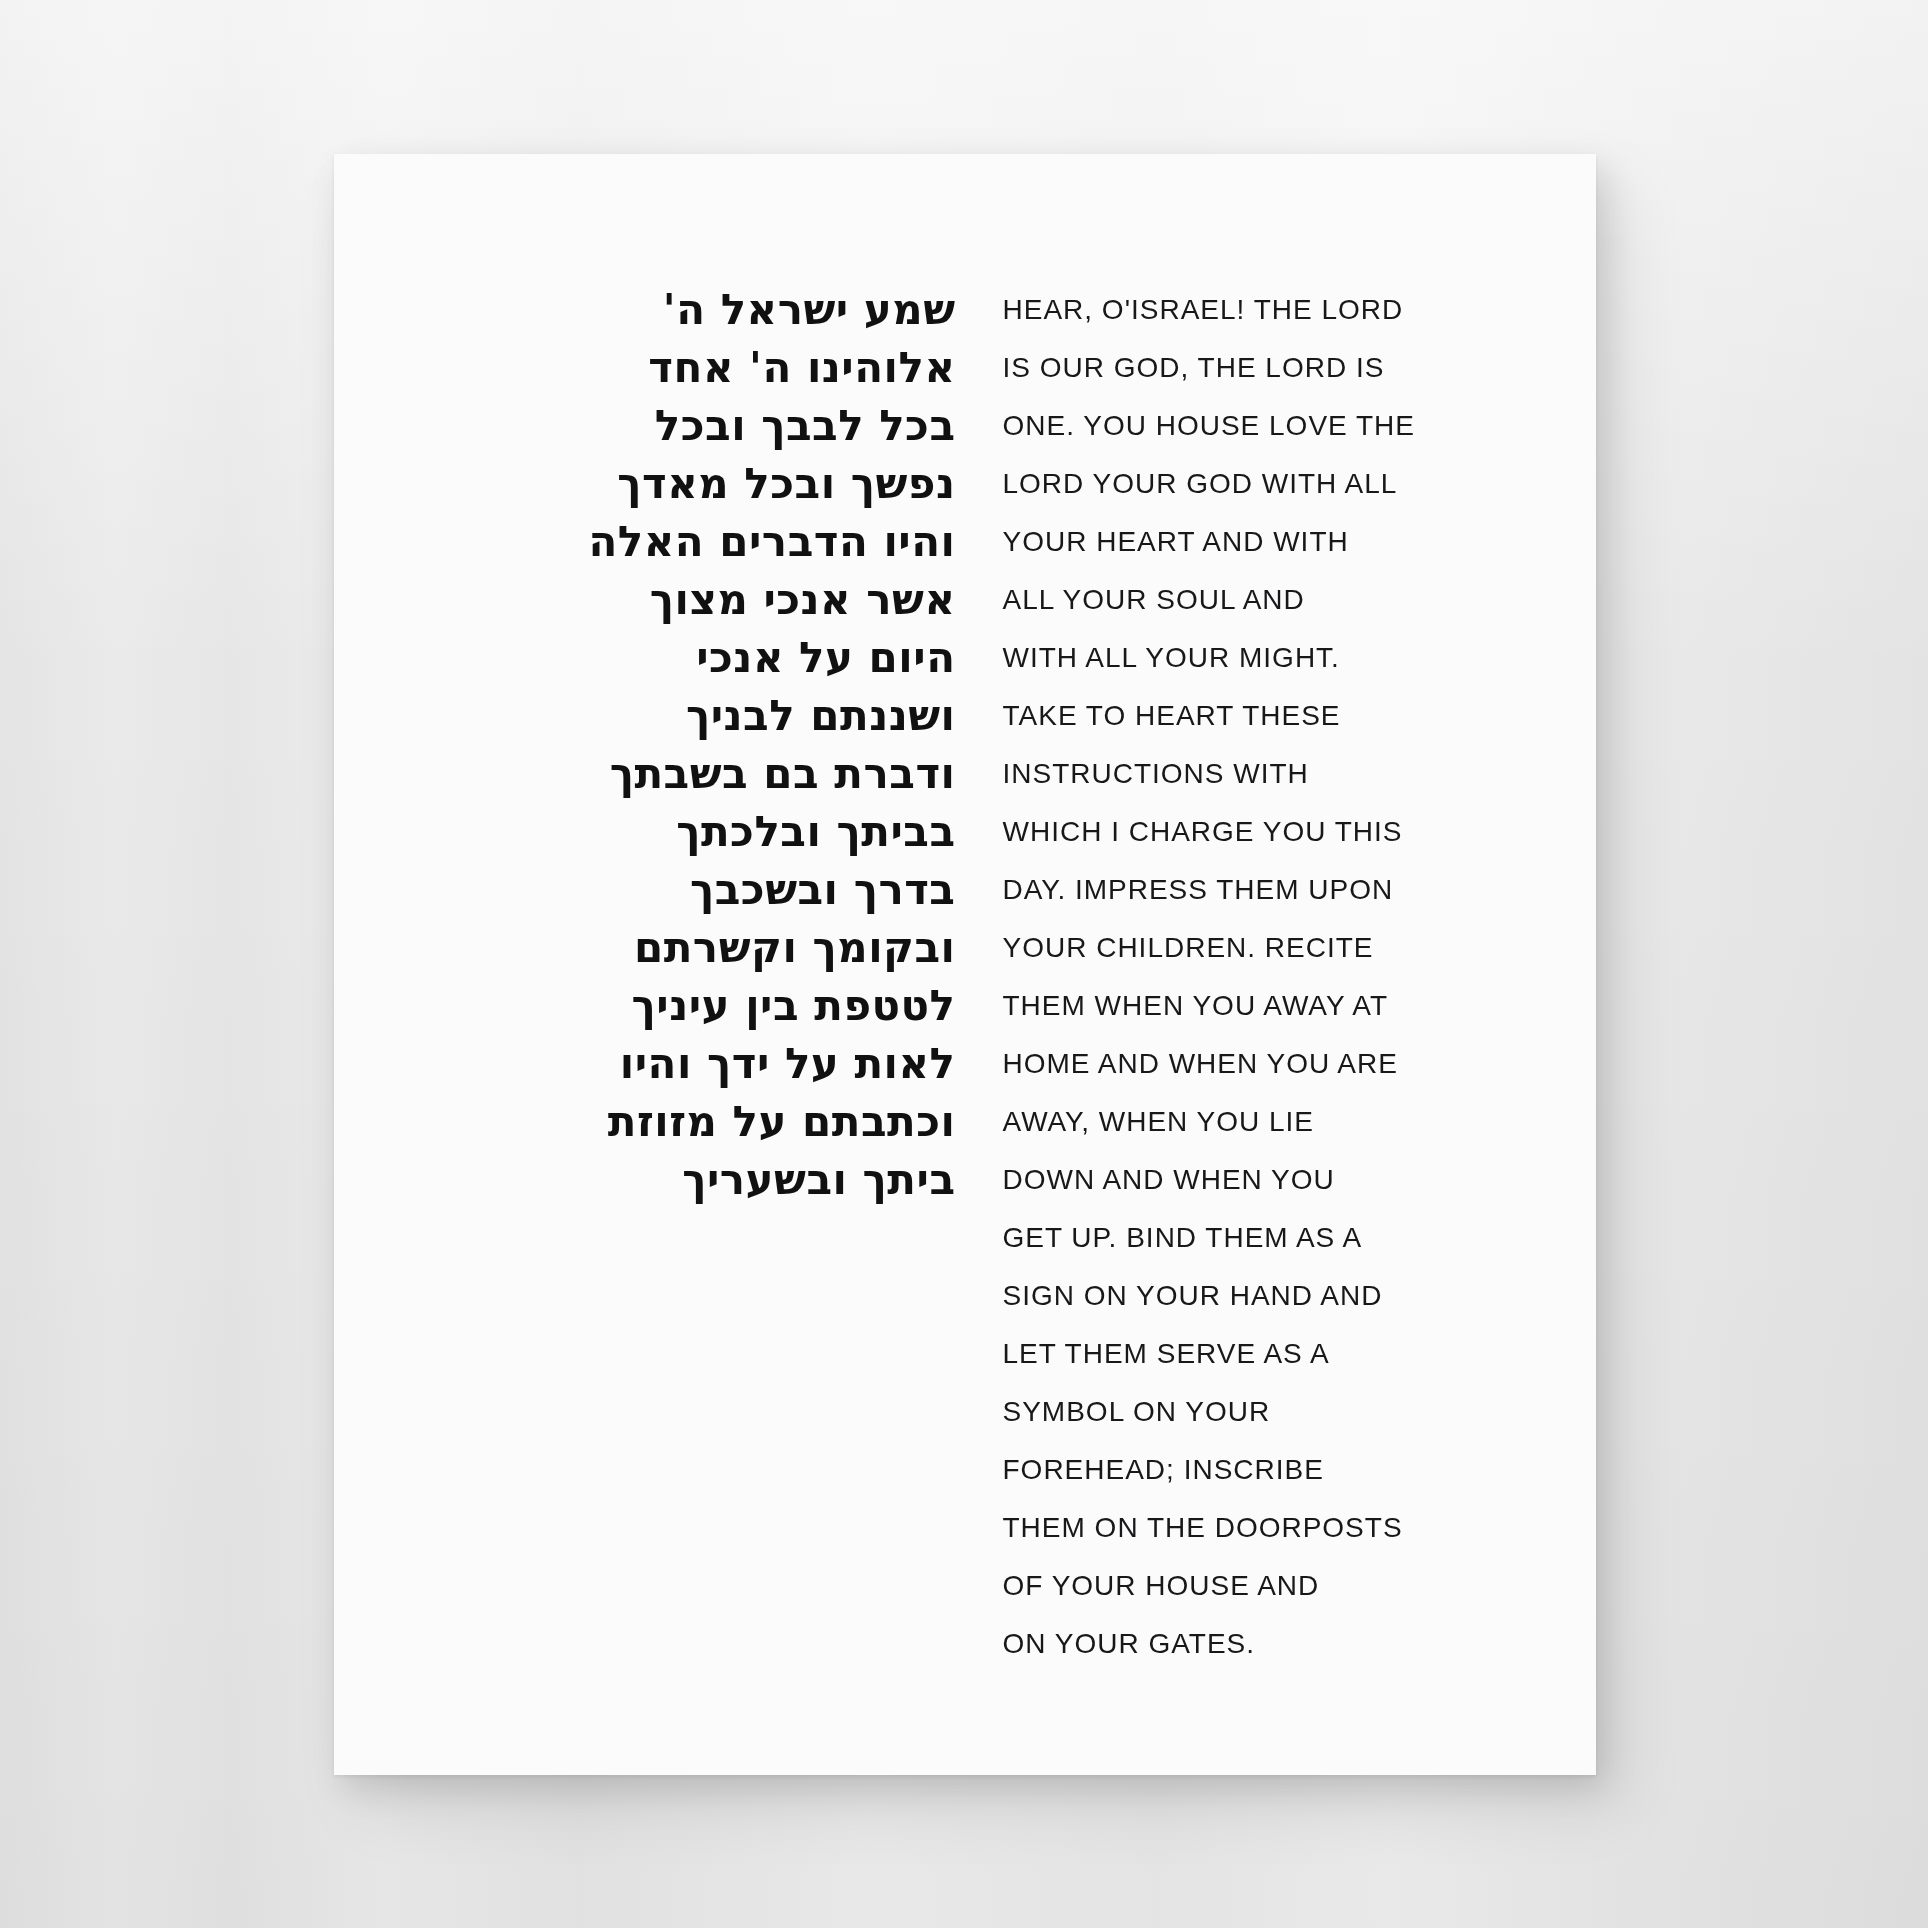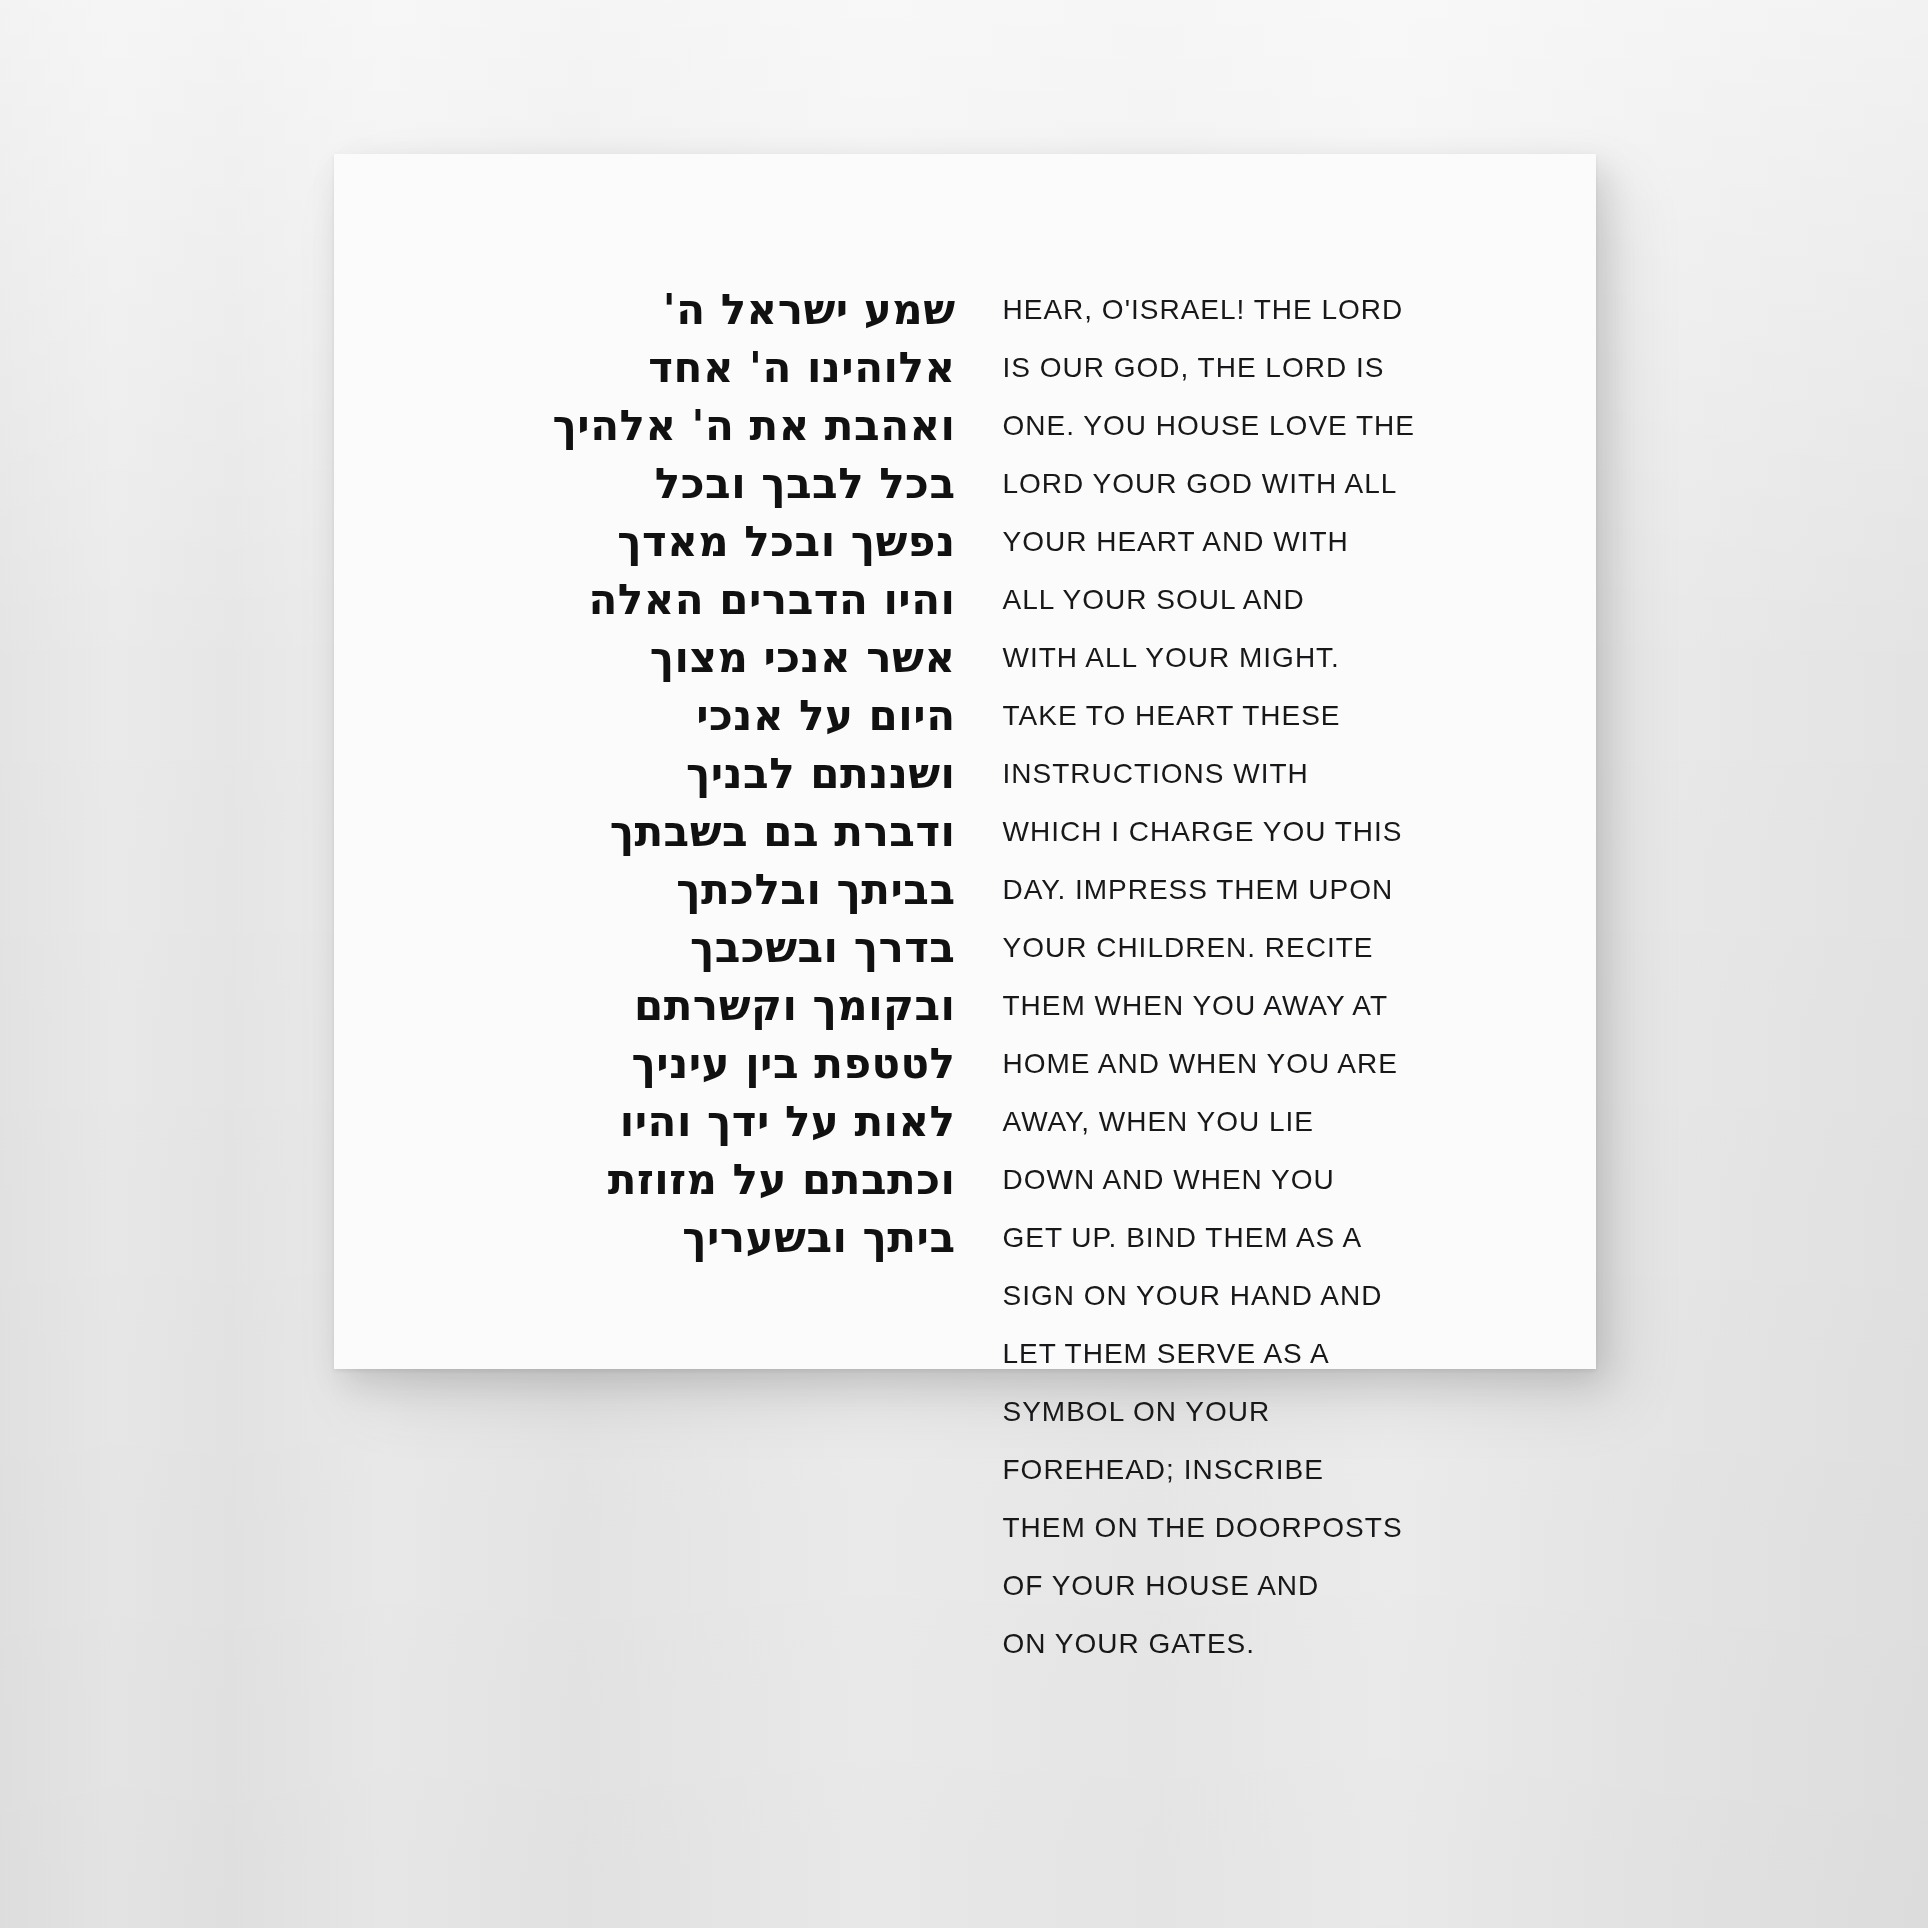--- a/index.html
+++ b/index.html
@@ -36,21 +36,21 @@
     position: absolute;
     inset: 0;
     background: linear-gradient(180deg, rgba(255,255,255,0.55) 0%, rgba(255,255,255,0.0) 35%, rgba(0,0,0,0.03) 100%);
   }
 
   .poster {
     position: absolute;
     left: 334px;
     top: 154px;
     width: 1262px;
-    height: 1215px;
+    height: 1621px;
     background: #fbfbfb;
     box-shadow:
       0 1.9px 3.8px rgba(0,0,0,0.07),
       9.4px 13px 32px rgba(0,0,0,0.12),
       24.5px 32px 66px rgba(0,0,0,0.09);
   }
 
   .poster-inner {
     position: absolute;
     left: 0;
@@ -103,21 +103,20 @@
 <body>
 
 <div class="backdrop"></div>
 
 <div class="poster">
   <div class="poster-inner">
 
     <div class="hebrew-col">
       <div class="hebrew-line">שמע ישראל ה'</div>
       <div class="hebrew-line">אלוהינו ה' אחד</div>
-      <div class="hebrew-line">ואהבת את ה' אלהיך</div>
       <div class="hebrew-line">בכל לבבך ובכל</div>
       <div class="hebrew-line">נפשך ובכל מאדך</div>
       <div class="hebrew-line">והיו הדברים האלה</div>
       <div class="hebrew-line">אשר אנכי מצוך</div>
       <div class="hebrew-line">היום על אנכי</div>
       <div class="hebrew-line">ושננתם לבניך</div>
       <div class="hebrew-line">ודברת בם בשבתך</div>
       <div class="hebrew-line">בביתך ובלכתך</div>
       <div class="hebrew-line">בדרך ובשכבך</div>
       <div class="hebrew-line">ובקומך וקשרתם</div>

